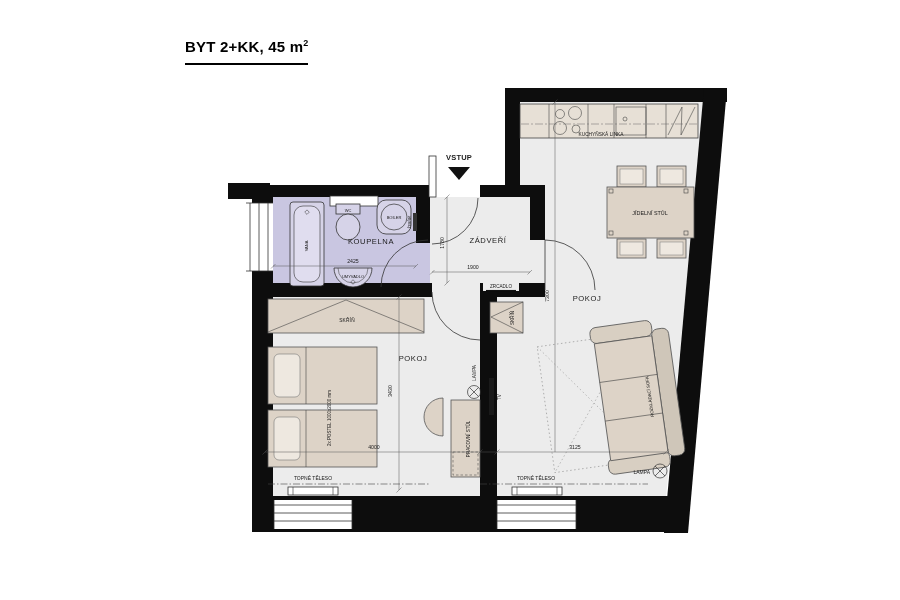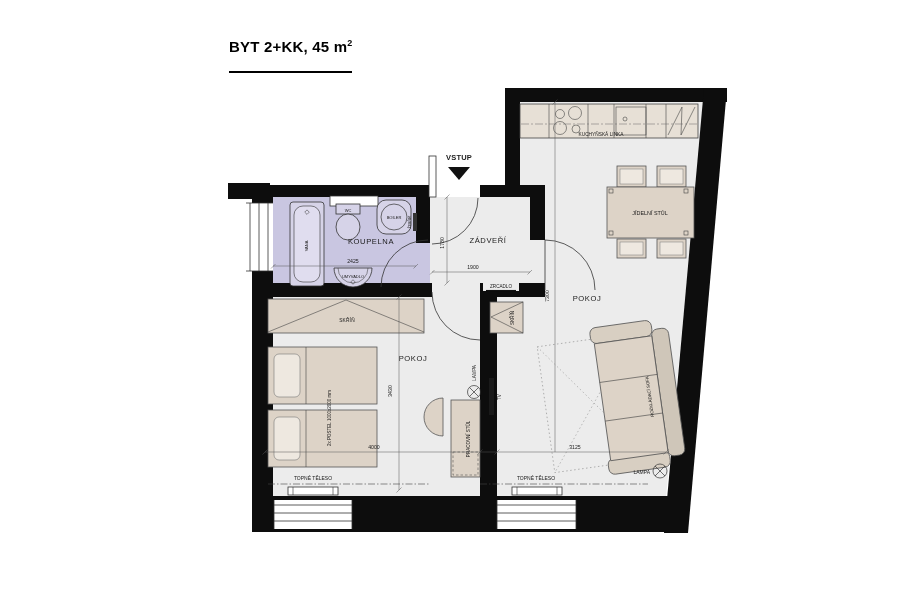--- a/index.html
+++ b/index.html
@@ -1,19 +1,19 @@
 <!DOCTYPE html>
 <html><head>
 <meta charset="utf-8">
 <style>
   html,body{margin:0;padding:0;background:#ffffff;}
   #stage{position:relative;width:900px;height:600px;background:#ffffff;overflow:hidden;
          font-family:"Liberation Sans","DejaVu Sans",sans-serif;}
   #plan-title{position:absolute;left:185px;top:38px;font-size:15px;font-weight:bold;color:#000;
-              border-bottom:2px solid #000;padding-bottom:16px;letter-spacing:0.2px;margin-left:44px;}
+              border-bottom:2px solid #000;padding-bottom:8px;letter-spacing:0.2px;}
   #plan-title sup{font-size:9px;}
   svg text{font-family:"Liberation Sans","DejaVu Sans",sans-serif;fill:#1a1a1a;}
   .roomname{font-size:7.6px;letter-spacing:0.6px;}
   .furn{font-size:4.8px;letter-spacing:0.2px;}
   .tiny{font-size:4px;}
   .dim{font-size:5.2px;fill:#222;}
   .wall{fill:#0d0d0d;}
   .floor{fill:#ececec;}
   .bathfloor{fill:#c9c6e1;}
   .furnfill{fill:#ddd3c7;stroke:#555;stroke-width:0.8;}

